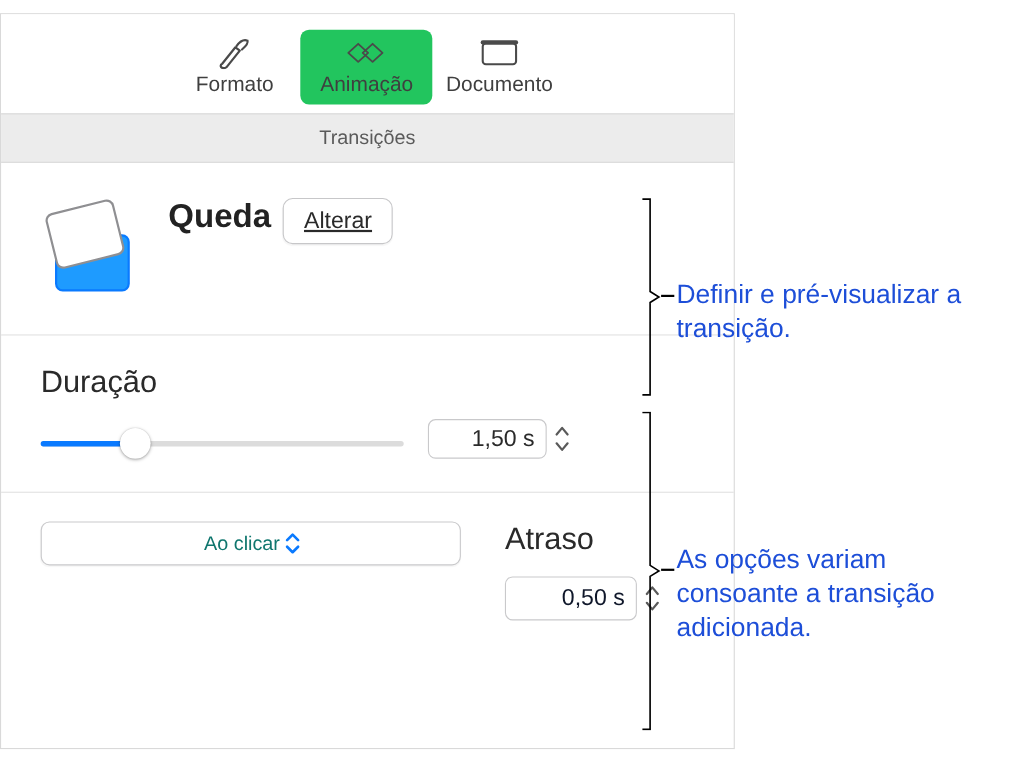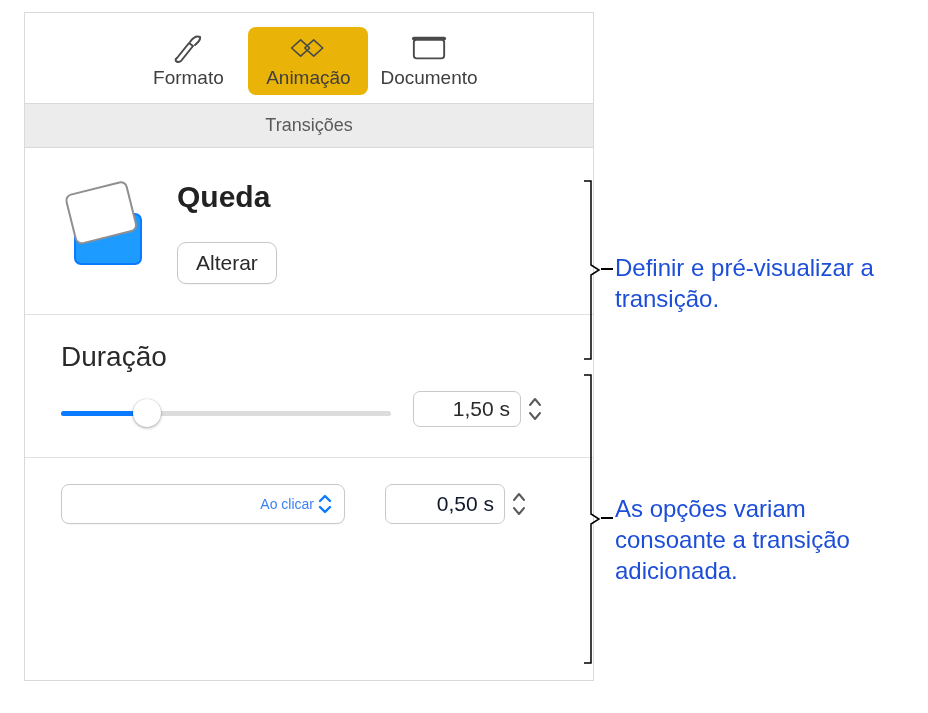--- a/index.html
+++ b/index.html
@@ -5,23 +5,23 @@
     * { box-sizing: border-box; margin: 0; padding: 0; }
     body {
       font-family: -apple-system, "Helvetica Neue", Helvetica, Arial, sans-serif;
       background: #fff;
       width: 928px;
       height: 713px;
       position: relative;
     }
     .panel {
       position: absolute;
-      left: 24px;
+      left: 0;
       top: 12px;
-      width: 570px;
+      width: 668px;
       height: 669px;
       border: 1px solid #d9d9d9;
       background: #fff;
       display: flex;
       flex-direction: column;
     }
     .toolbar {
       display: flex;
       justify-content: center;
       align-items: flex-end;
@@ -33,21 +33,21 @@
       display: flex;
       flex-direction: column;
       align-items: center;
       gap: 4px;
       padding: 6px 12px 6px 12px;
       border-radius: 8px;
       cursor: pointer;
       min-width: 120px;
     }
     .tool-item.selected {
-      background: #eab308;
+      background: #22c55e;
     }
     .tool-icon {
       width: 36px;
       height: 30px;
       display: flex;
       align-items: center;
       justify-content: center;
     }
     .tool-label {
       font-size: 19px;
@@ -72,41 +72,42 @@
     }
     .slide-thumb {
       width: 94px;
       height: 94px;
       position: relative;
       flex: 0 0 auto;
     }
     .preview-right {
       flex: 1;
       display: flex;
-      flex-direction: column;
-      gap: 28px;
+      flex-direction: row;
+      gap: 11px;
     }
     .transition-name {
       font-size: 30px;
       font-weight: 700;
       color: #222;
     }
     .btn-row { display: flex; gap: 16px; align-items: center; }
     .btn {
       border: 1px solid #c7c7c9;
       background: #fff;
       border-radius: 9px;
       padding: 8px 18px;
       font-size: 21px;
       color: #2a2a2a;
       cursor: pointer;
       box-shadow: 0 1px 1px rgba(0,0,0,0.04);
       display: inline-flex;
       align-items: center;
       gap: 10px;
+      text-decoration: underline;
     }
     .play-triangle {
       width: 0; height: 0;
       border-left: 12px solid #4a4a4a;
       border-top: 7px solid transparent;
       border-bottom: 7px solid transparent;
     }
     .section-duration {
       padding: 26px 28px 30px 36px;
       border-bottom: 1px solid #e1e1e1;
@@ -183,24 +184,24 @@
       padding: 26px 28px 30px 36px;
     }
     .start-col { flex: 1; }
     .delay-col { flex: 0 0 180px; }
     .select-field {
       border: 1px solid #c9c9cb;
       border-radius: 8px;
       height: 40px;
       display: flex;
       align-items: center;
-      justify-content: flex-end;
+      justify-content: center;
       padding: 0 8px 0 14px;
-      font-size: 14px;
-      color: #3b82f6;
+      font-size: 18px;
+      color: #0f766e;
       cursor: pointer;
       box-shadow: 0 1px 1px rgba(0,0,0,0.04);
       background: #fff;
     }
     .select-chevrons {
       width: 22px; height: 22px;
       border-radius: 5px;
       display: flex;
       align-items: center;
       justify-content: center;
@@ -314,20 +315,21 @@
         <span>Ao clicar</span>
         <span class="select-chevrons">
           <svg width="18" height="20" viewBox="0 0 18 20">
             <path d="M4 7 L9 2 L14 7" fill="none" stroke="#0a7aff" stroke-width="2.4" stroke-linecap="round" stroke-linejoin="round"></path>
             <path d="M4 13 L9 18 L14 13" fill="none" stroke="#0a7aff" stroke-width="2.4" stroke-linecap="round" stroke-linejoin="round"></path>
           </svg>
         </span>
       </div>
     </div>
     <div class="delay-col">
+      <div class="field-label">Atraso</div>
       <div class="stepper-field" style="height:40px">
         <input class="stepper-input dim" style="width: 120px; font-size: 21px;" value="0,50 s">
         <div class="stepper-arrows">
           <svg class="arrows-svg" width="16" height="32" viewBox="0 0 16 32">
             <path d="M3 12 L8 6 L13 12" fill="none" stroke="#5a5a5a" stroke-width="2" stroke-linecap="round" stroke-linejoin="round"></path>
             <path d="M3 20 L8 26 L13 20" fill="none" stroke="#5a5a5a" stroke-width="2" stroke-linecap="round" stroke-linejoin="round"></path>
           </svg>
         </div>
       </div>
     </div>

